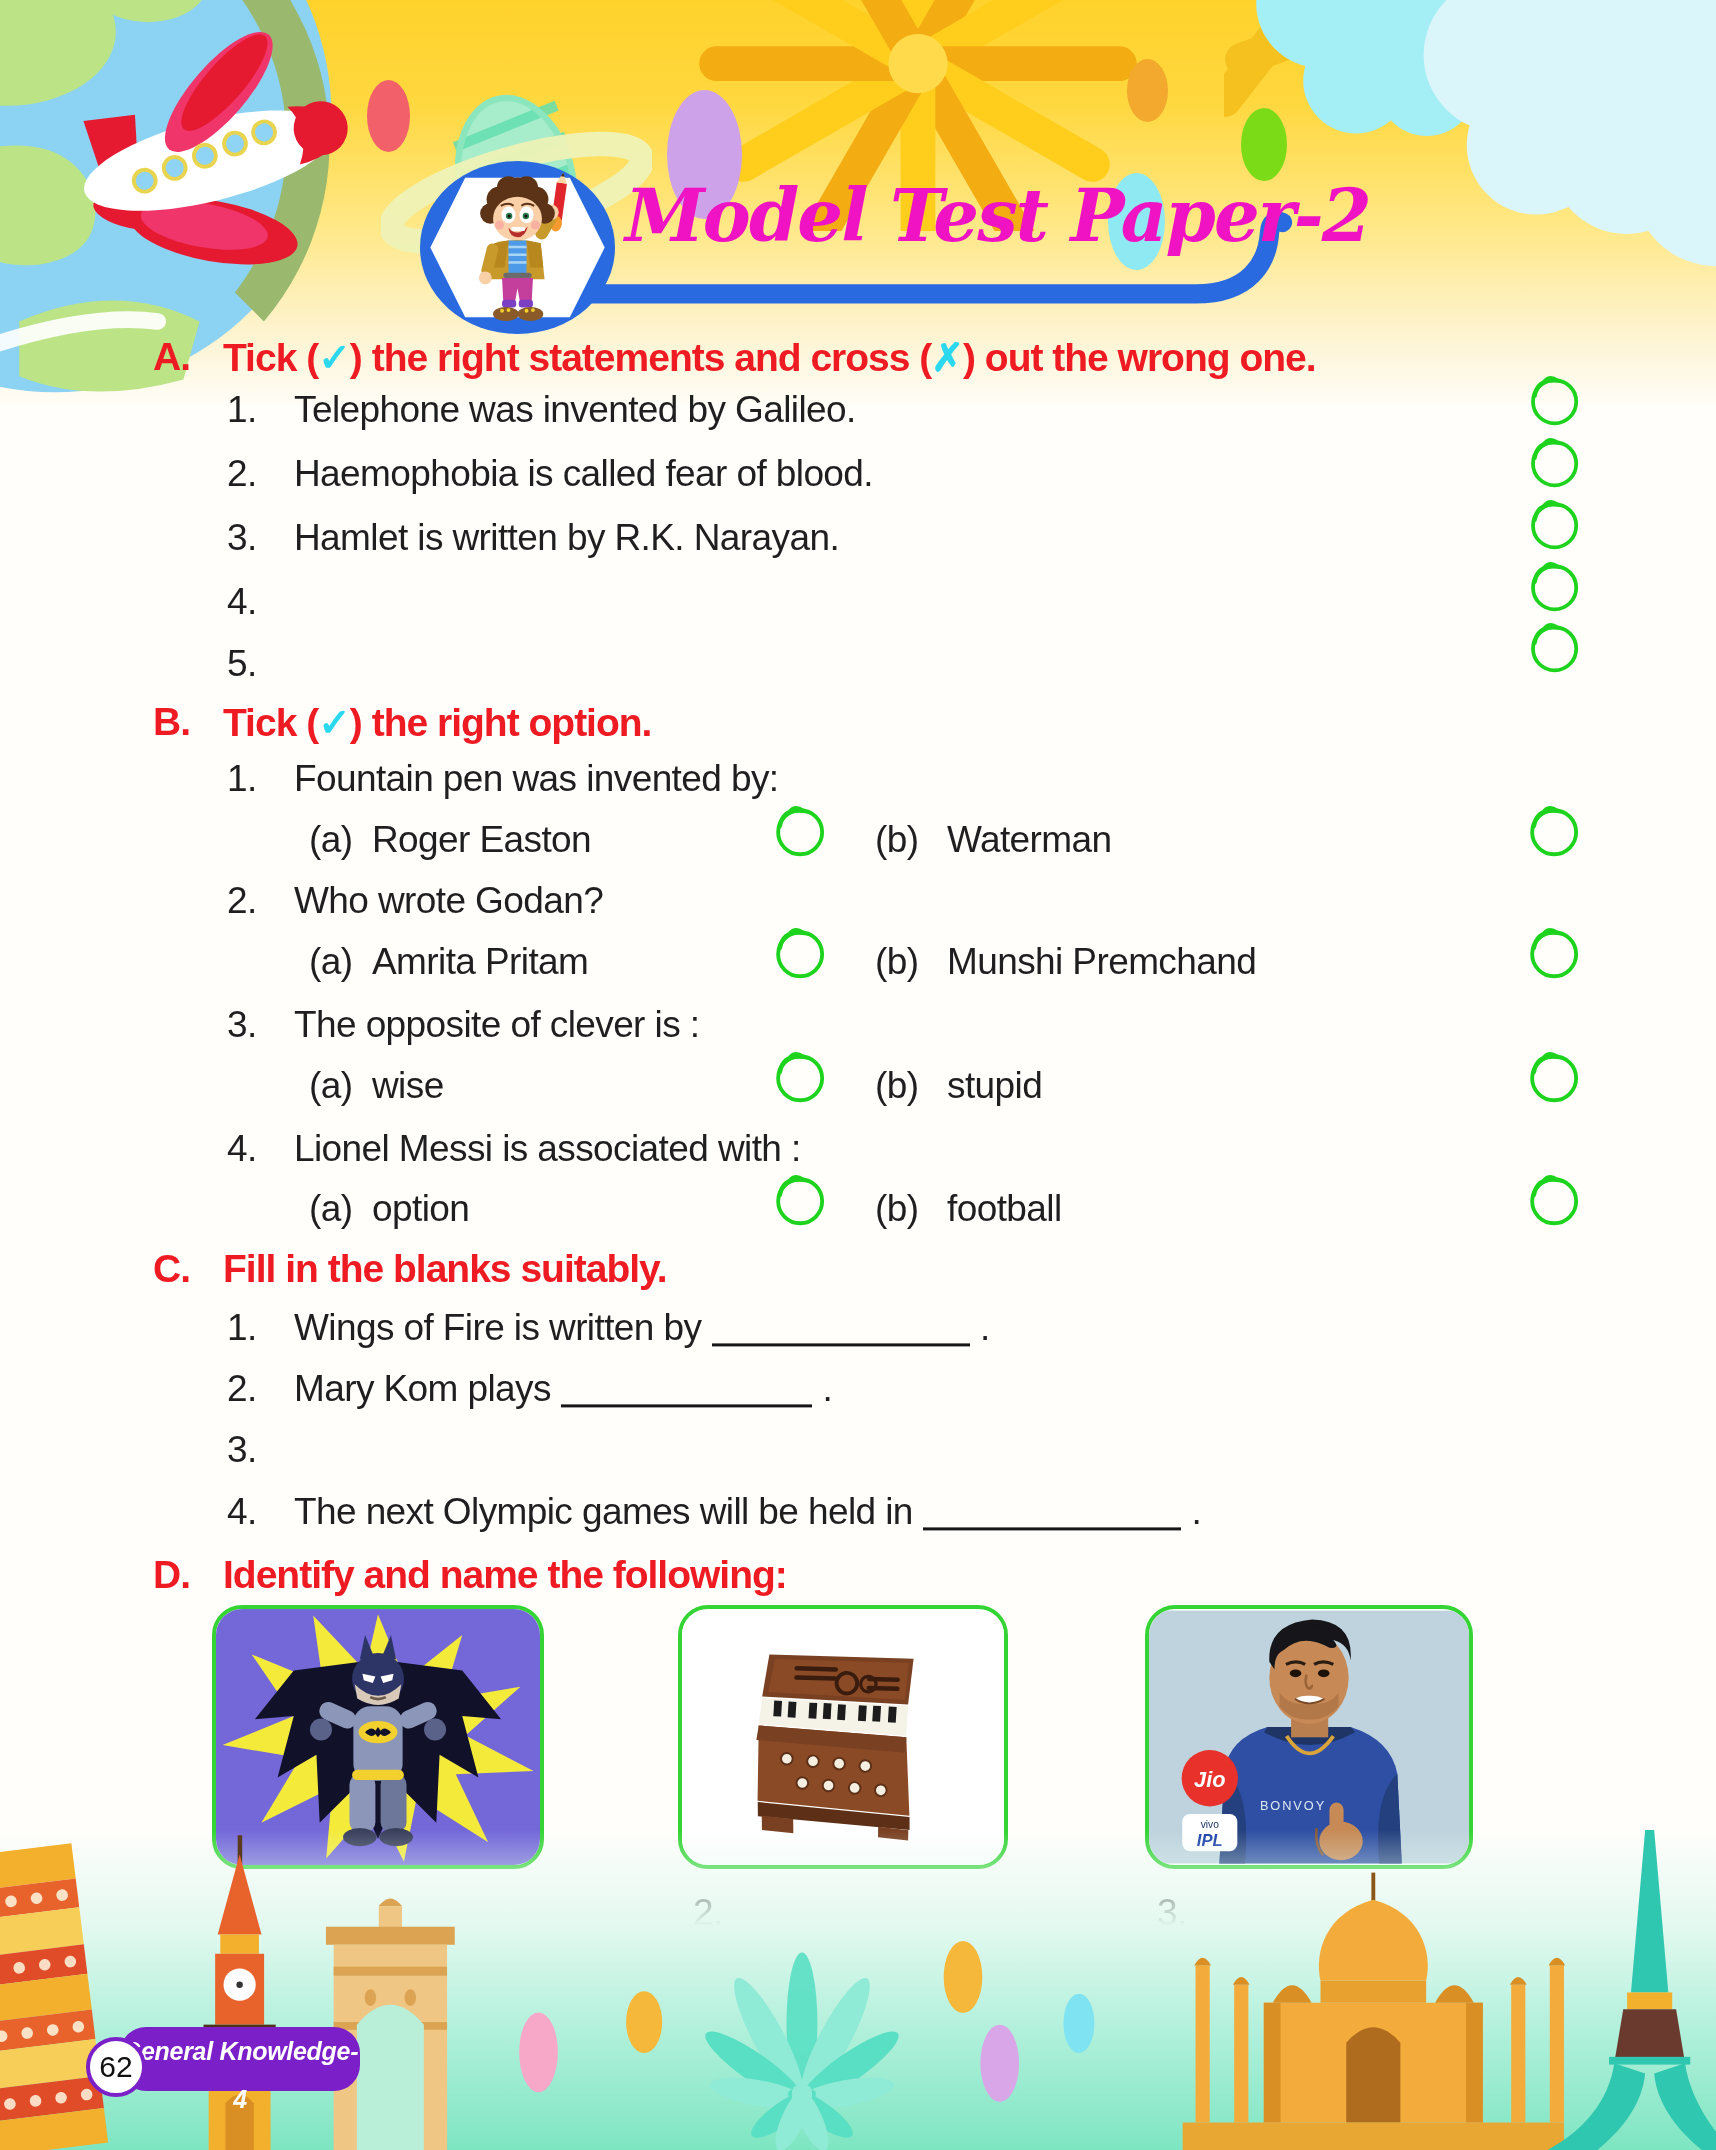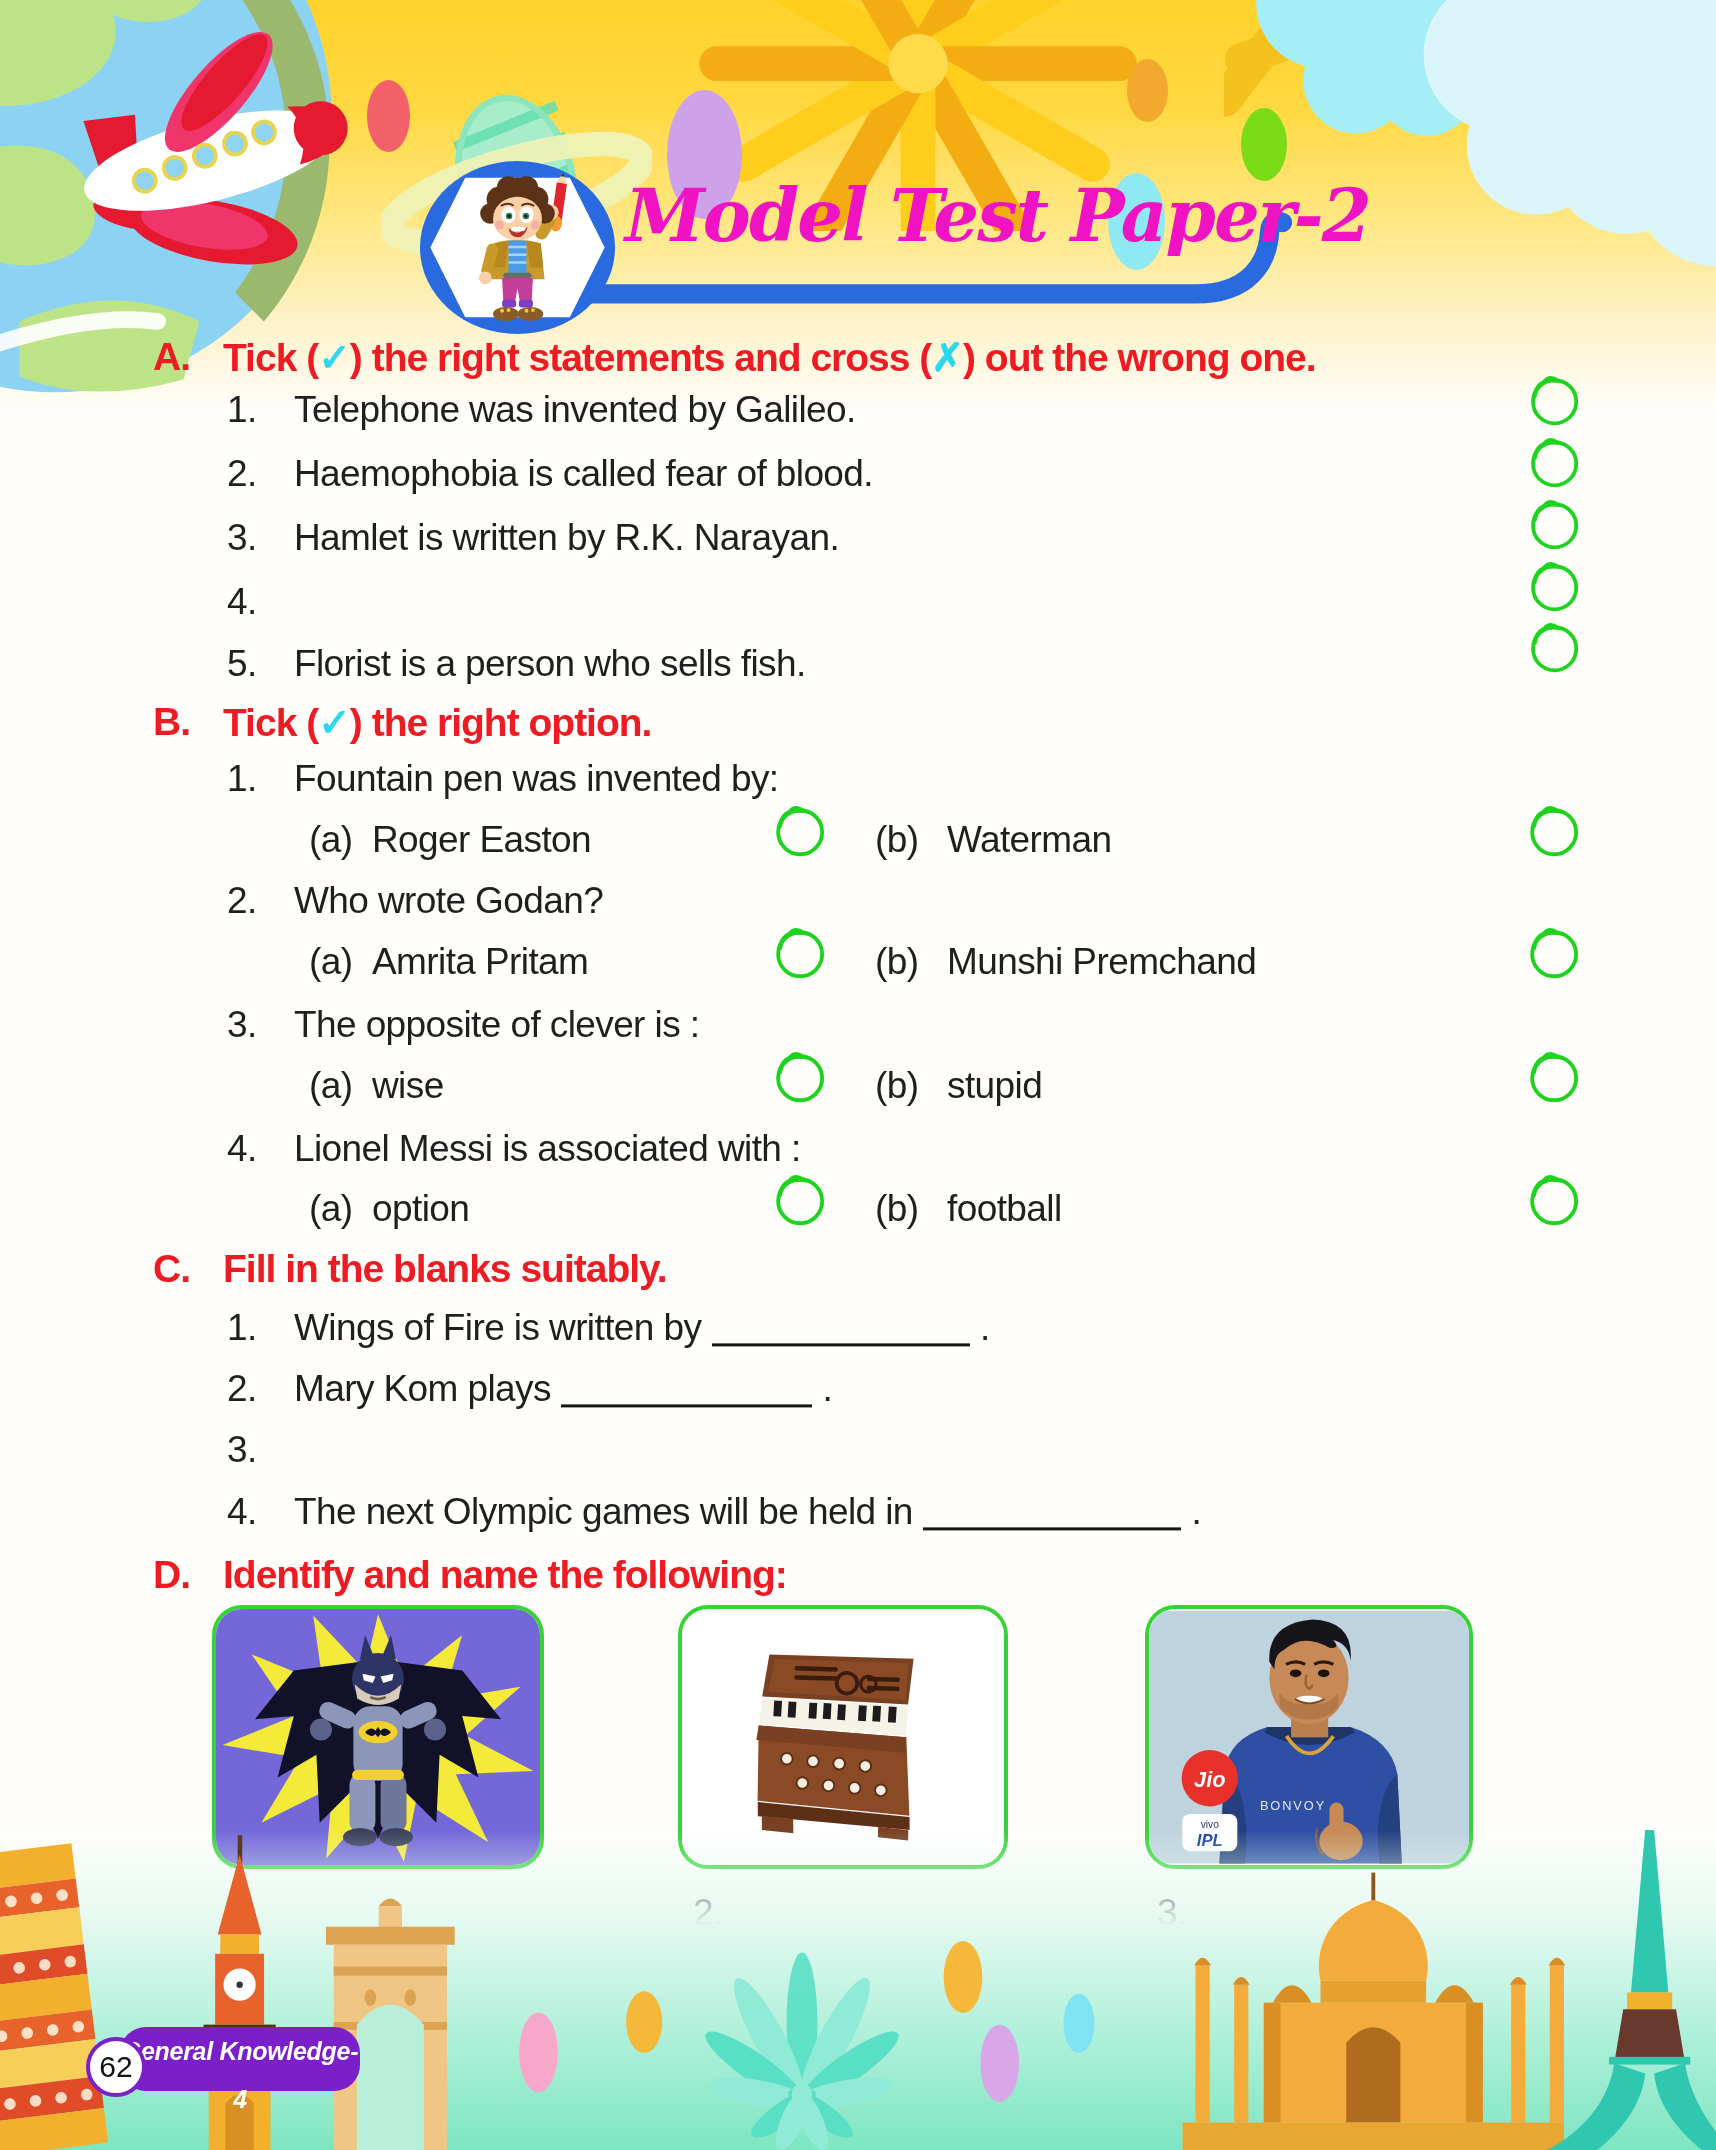--- a/index.html
+++ b/index.html
@@ -227,21 +227,20 @@
         <path d="M16 44 Q22 12 58 16 Q44 6 34 18" fill="none" stroke="#1ed31e" stroke-width="8" stroke-linecap="round"></path>
       </svg></div>
 
   <div class="abs txt" style="left:227px;top:582px">4.</div>
   <div class="abs ans-circle" style="left:1526px;top:558px"><svg viewBox="0 0 100 100" width="100%" height="100%">
         <circle cx="53" cy="55" r="40" fill="none" stroke="#1ed31e" stroke-width="7"></circle>
         <path d="M16 44 Q22 12 58 16 Q44 6 34 18" fill="none" stroke="#1ed31e" stroke-width="8" stroke-linecap="round"></path>
       </svg></div>
 
   <div class="abs txt" style="left:227px;top:644px">5.</div>
-  <div class="abs txt" style="left:294px;top:644px">Florist is a person who sells fish.</div>
   <div class="abs ans-circle" style="left:1526px;top:619px"><svg viewBox="0 0 100 100" width="100%" height="100%">
         <circle cx="53" cy="55" r="40" fill="none" stroke="#1ed31e" stroke-width="7"></circle>
         <path d="M16 44 Q22 12 58 16 Q44 6 34 18" fill="none" stroke="#1ed31e" stroke-width="8" stroke-linecap="round"></path>
       </svg></div>
 
   <div class="abs red sec-h" style="left:153px;top:700px">B.</div>
   <div class="abs red sec-h" style="left:223px;top:700px">
     <span>Tick (</span><span class="cyan">✓</span><span>) the right option.</span>
   </div>
 

